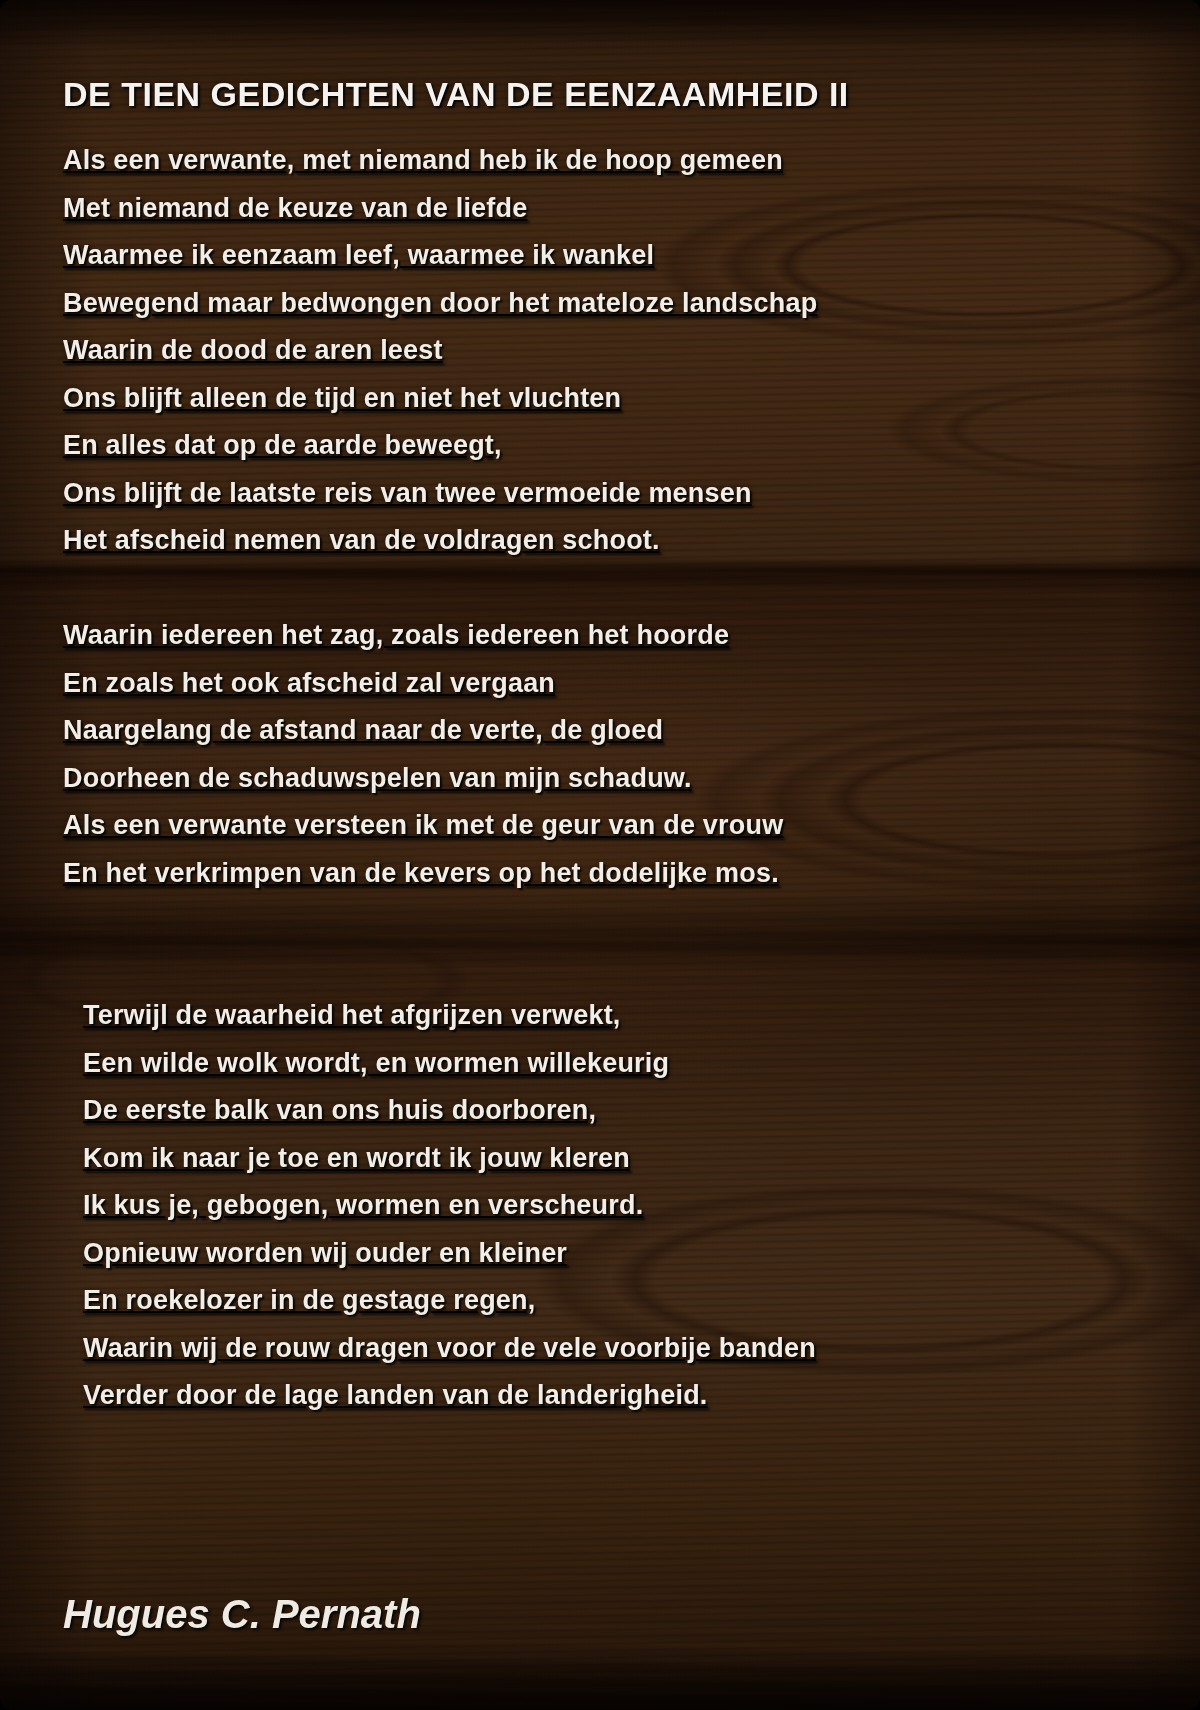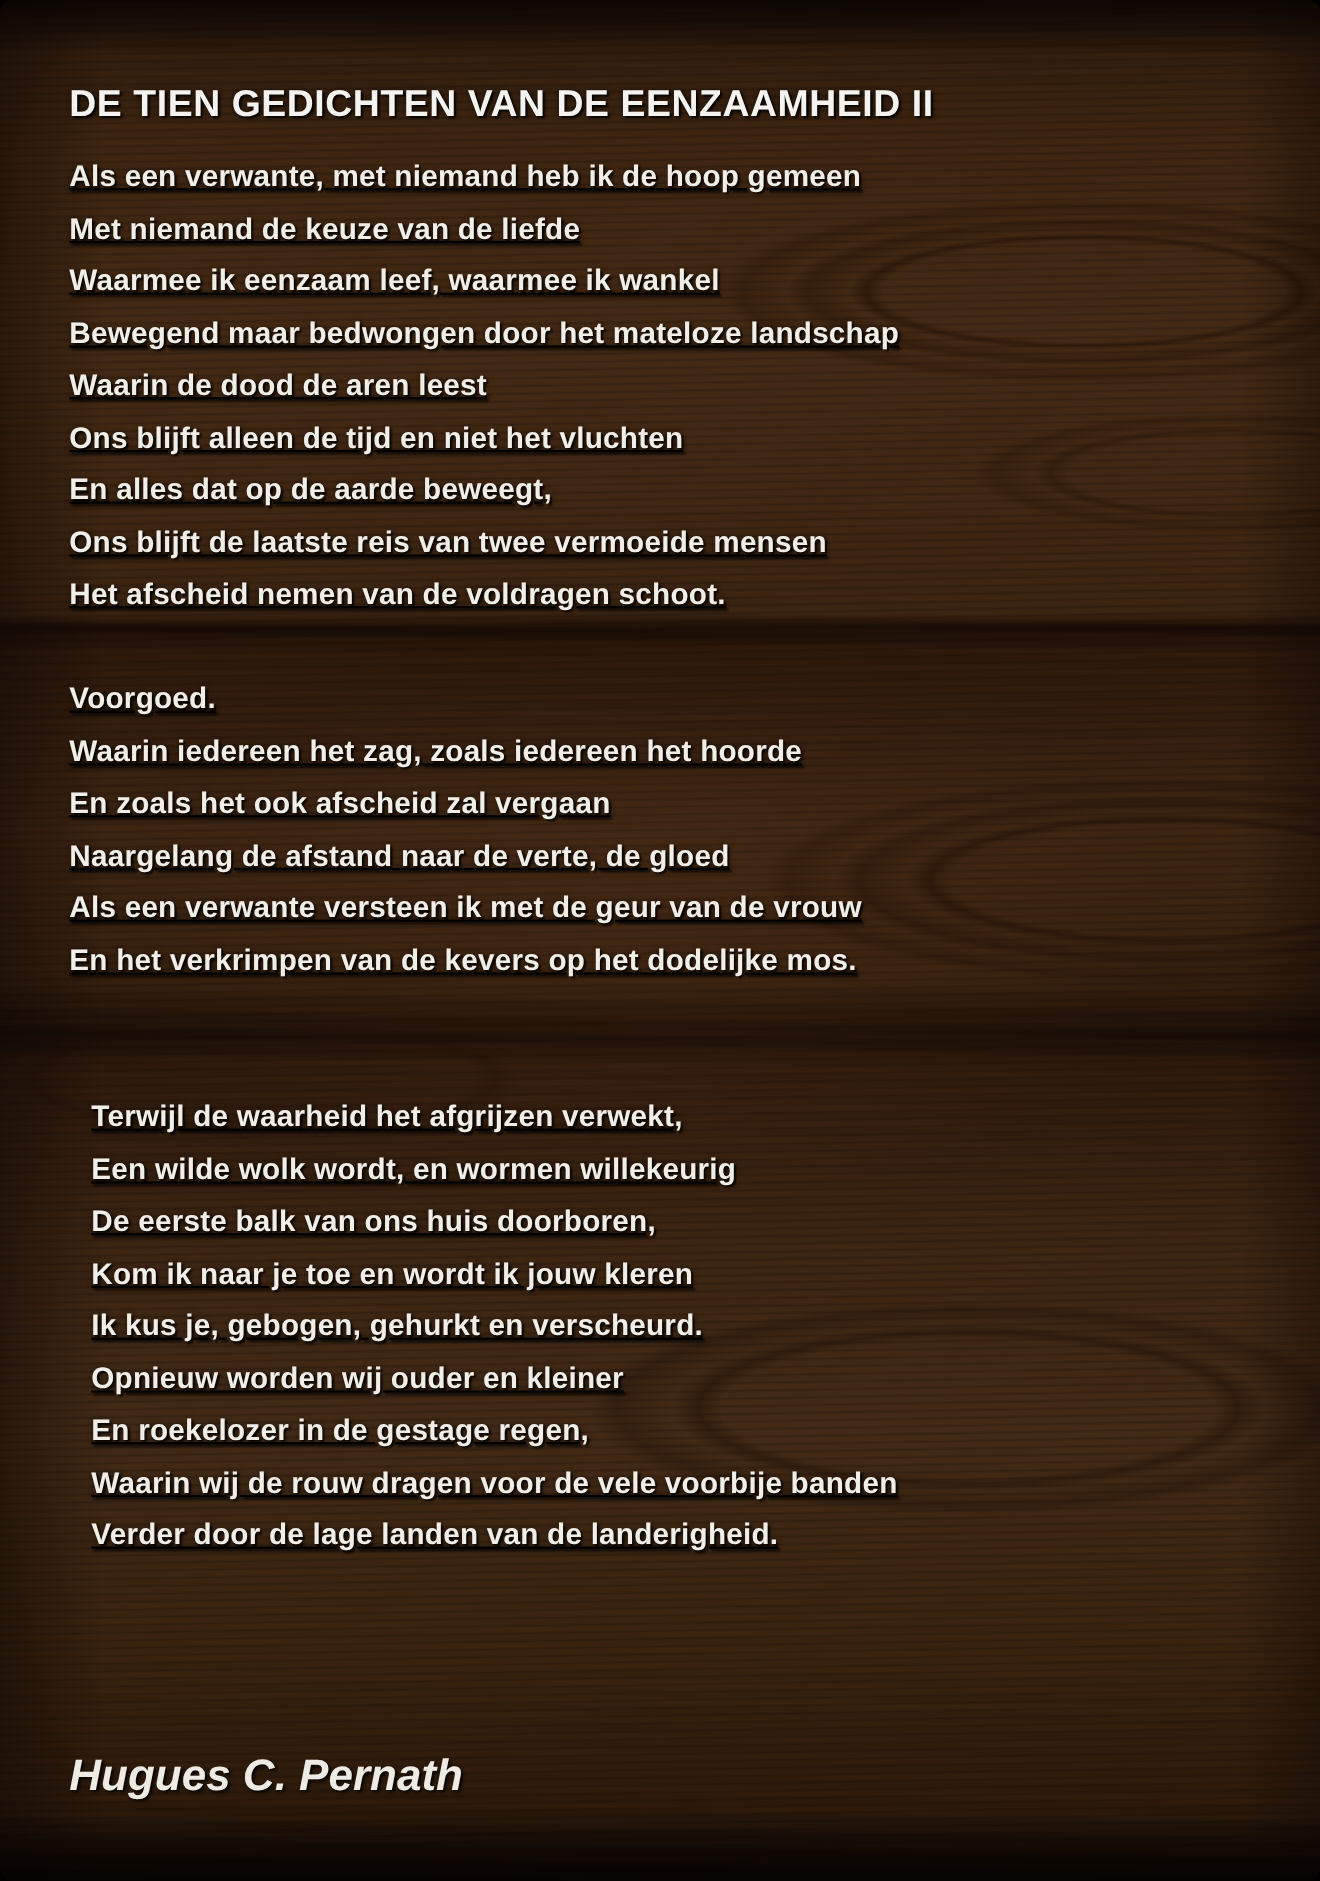--- a/index.html
+++ b/index.html
@@ -77,34 +77,34 @@
     <p class="line">Waarmee ik eenzaam leef, waarmee ik wankel</p>
     <p class="line">Bewegend maar bedwongen door het mateloze landschap</p>
     <p class="line">Waarin de dood de aren leest</p>
     <p class="line">Ons blijft alleen de tijd en niet het vluchten</p>
     <p class="line">En alles dat op de aarde beweegt,</p>
     <p class="line">Ons blijft de laatste reis van twee vermoeide mensen</p>
     <p class="line">Het afscheid nemen van de voldragen schoot.</p>
   </div>
 
   <div class="stanza stanza-2">
-    <p class="line">Voorgoed.</p>
     <p class="line">Waarin iedereen het zag, zoals iedereen het hoorde</p>
     <p class="line">En zoals het ook afscheid zal vergaan</p>
     <p class="line">Naargelang de afstand naar de verte, de gloed</p>
+    <p class="line">Doorheen de schaduwspelen van mijn schaduw.</p>
     <p class="line">Als een verwante versteen ik met de geur van de vrouw</p>
     <p class="line">En het verkrimpen van de kevers op het dodelijke mos.</p>
   </div>
 
   <div class="stanza stanza-3">
     <p class="line">Terwijl de waarheid het afgrijzen verwekt,</p>
     <p class="line">Een wilde wolk wordt, en wormen willekeurig</p>
     <p class="line">De eerste balk van ons huis doorboren,</p>
     <p class="line">Kom ik naar je toe en wordt ik jouw kleren</p>
-    <p class="line">Ik kus je, gebogen, gehurkt en verscheurd.</p>
+    <p class="line">Ik kus je, gebogen, wormen en verscheurd.</p>
     <p class="line">Opnieuw worden wij ouder en kleiner</p>
     <p class="line">En roekelozer in de gestage regen,</p>
     <p class="line">Waarin wij de rouw dragen voor de vele voorbije banden</p>
     <p class="line">Verder door de lage landen van de landerigheid.</p>
   </div>
 
   <div class="signature">Hugues C. Pernath</div>
 
 </div>
 

